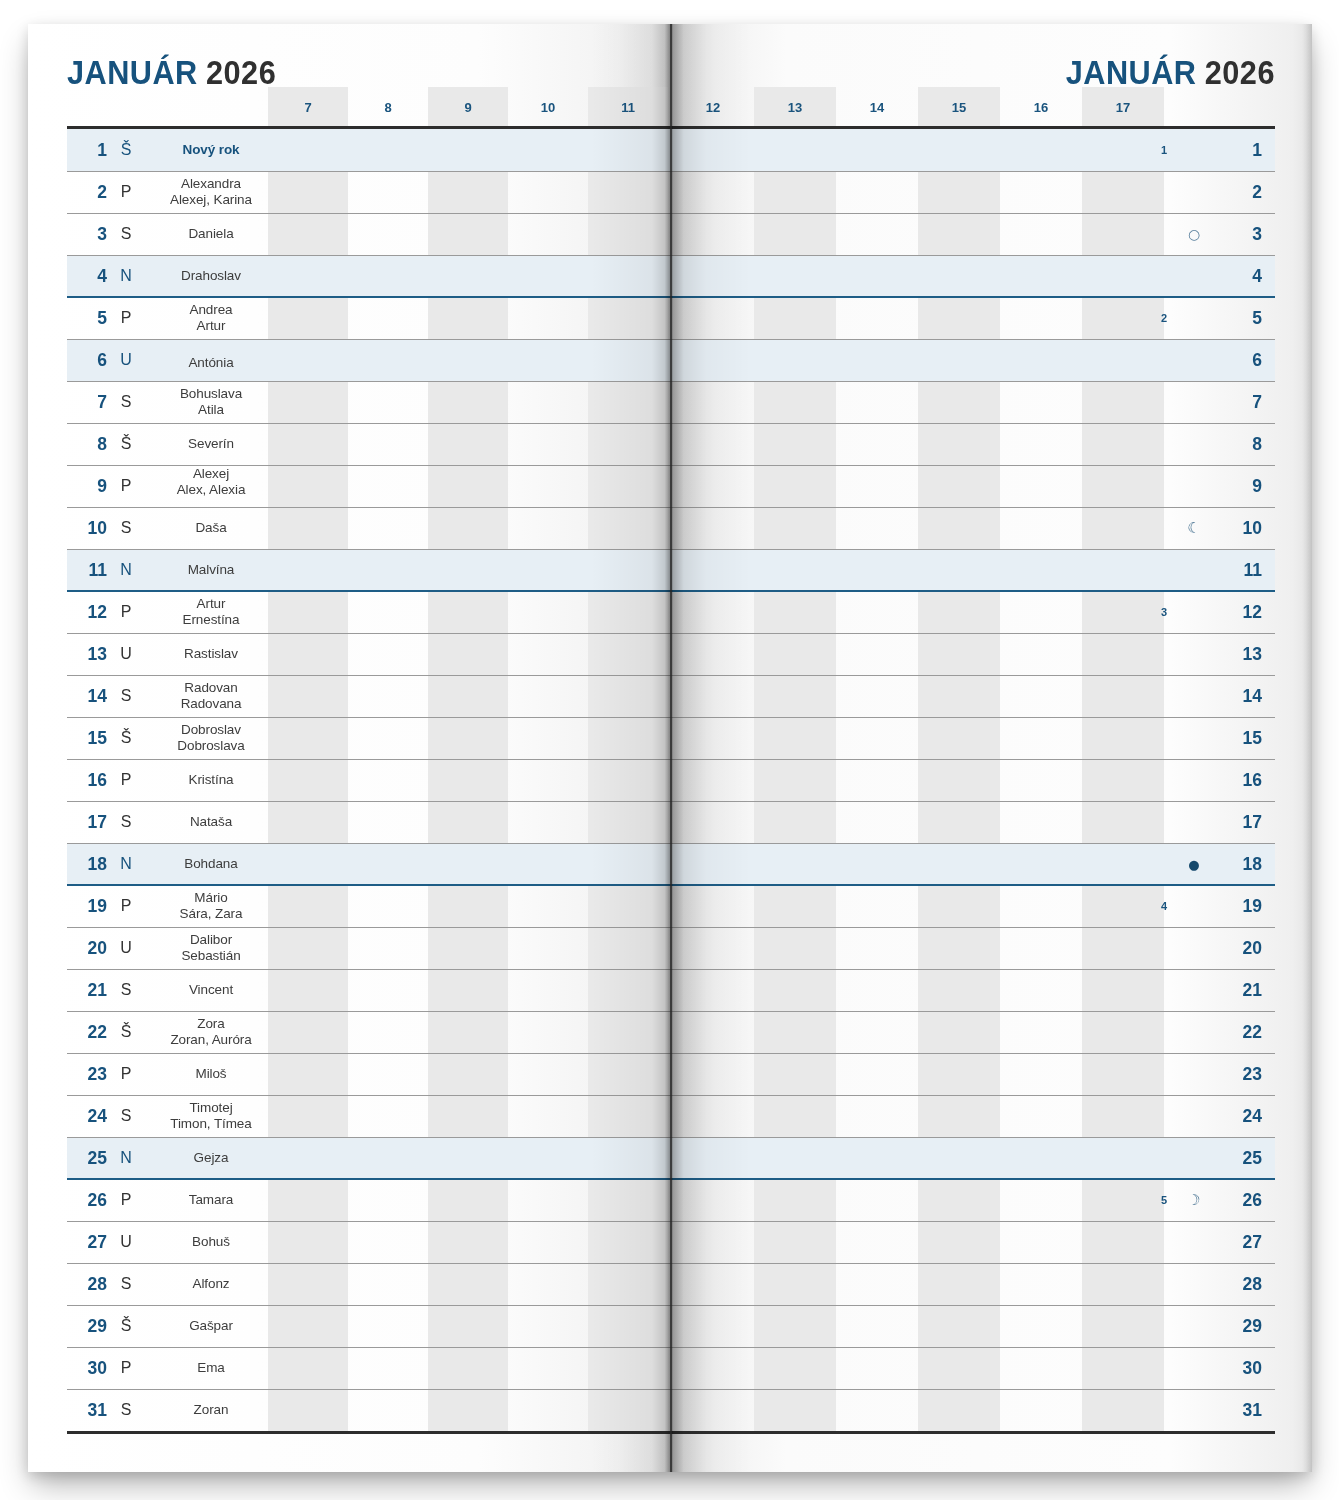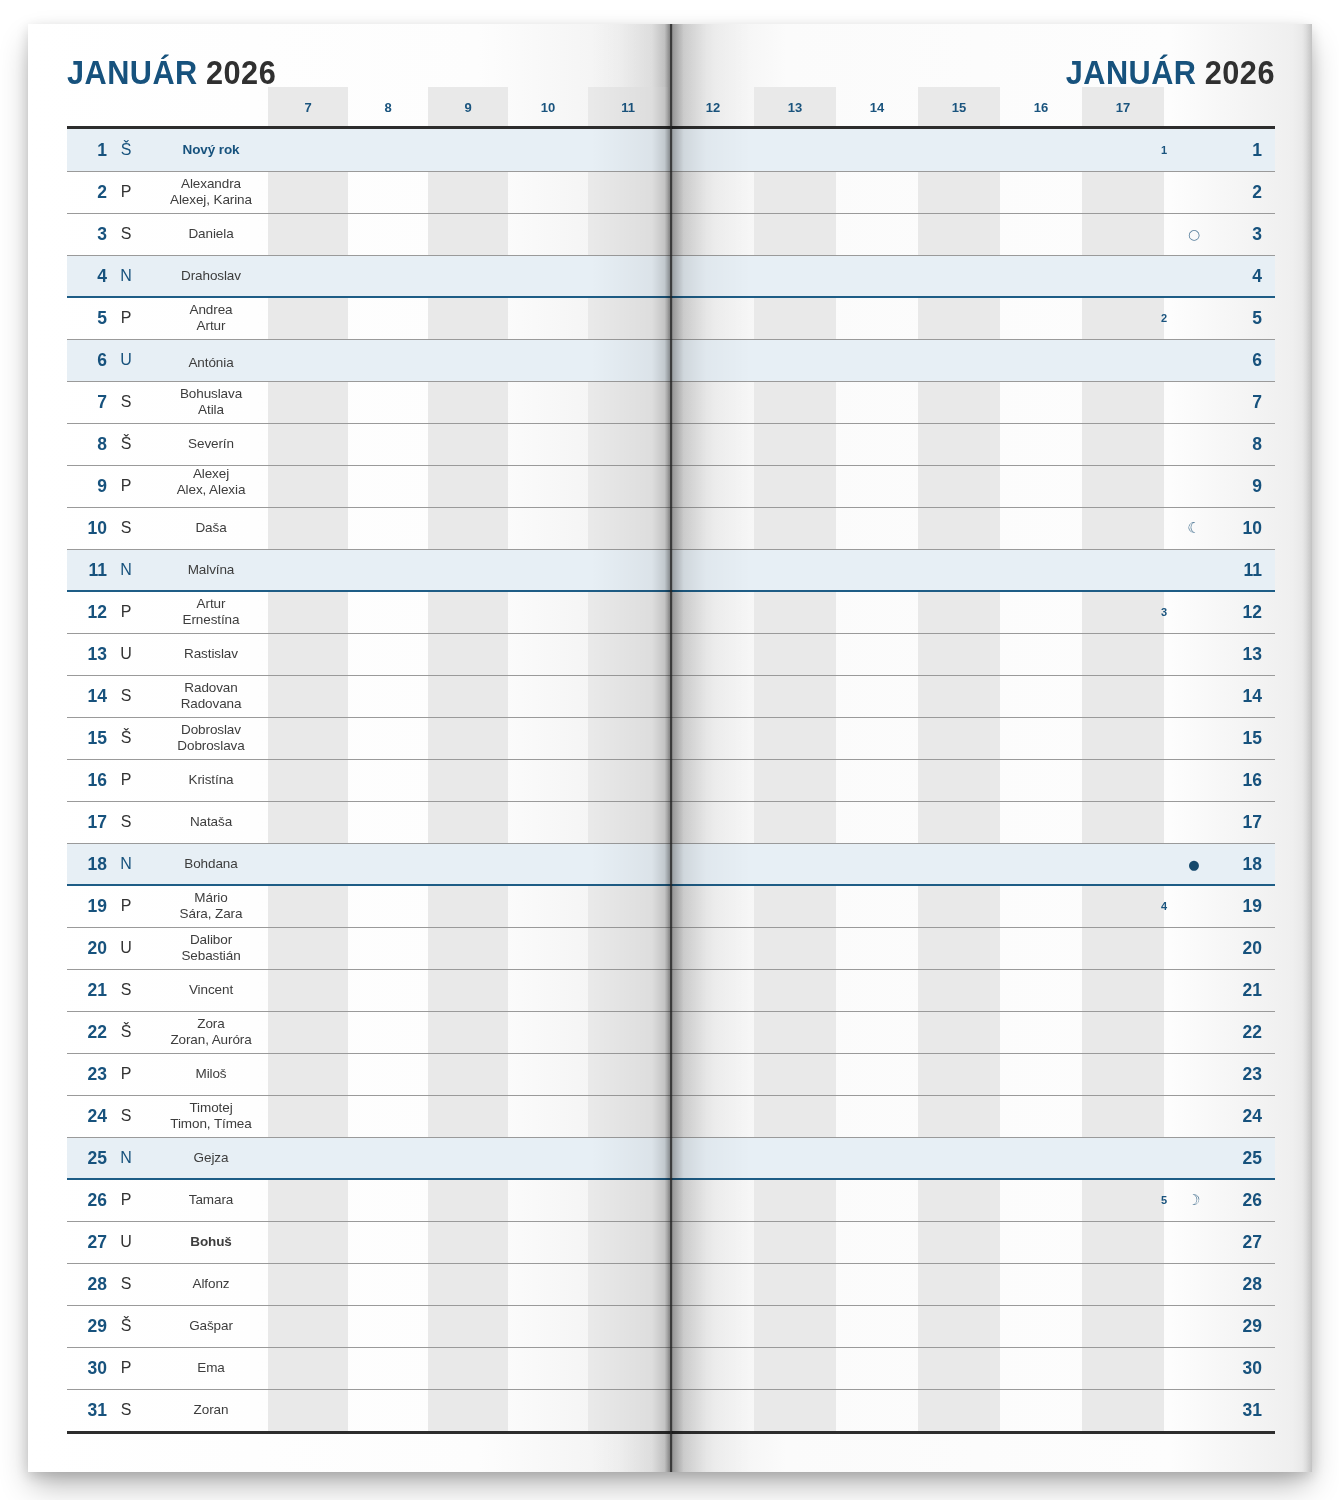--- a/index.html
+++ b/index.html
@@ -288,21 +288,21 @@
       <div class="cell wd" style="top: 1155px;">P</div>
       <div class="cell names" style="top: 1155px;">
         <div>Tamara</div>
       </div>
       <div class="cell week" style="top: 1155px;">5</div>
       <div class="cell moon first" style="top: 1155px;">☽</div>
       <div class="cell dnum2" style="top: 1155px;">26</div>
       <div class="sep" style="top: 1197px;"></div>
       <div class="cell dnum" style="top: 1197px;">27</div>
       <div class="cell wd" style="top: 1197px;">U</div>
-      <div class="cell names" style="top: 1197px; font-weight: bold;">
+      <div class="cell names" style="top: 1197px;">
         <div>Bohuš</div>
       </div>
       <div class="cell dnum2" style="top: 1197px;">27</div>
       <div class="sep" style="top: 1239px;"></div>
       <div class="cell dnum" style="top: 1239px;">28</div>
       <div class="cell wd" style="top: 1239px;">S</div>
       <div class="cell names" style="top: 1239px;">
         <div>Alfonz</div>
       </div>
       <div class="cell dnum2" style="top: 1239px;">28</div>

